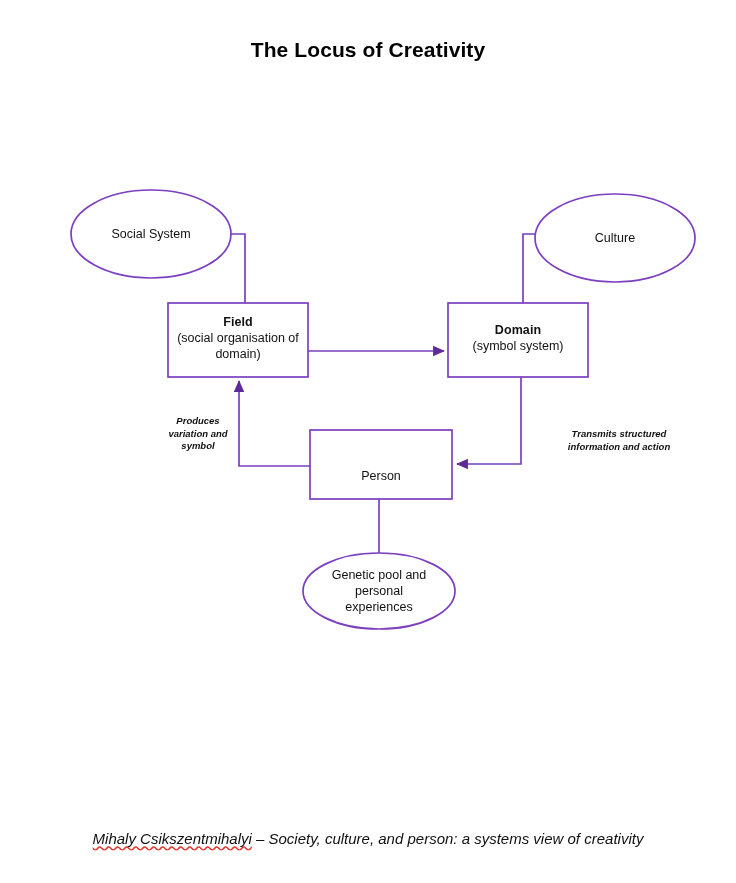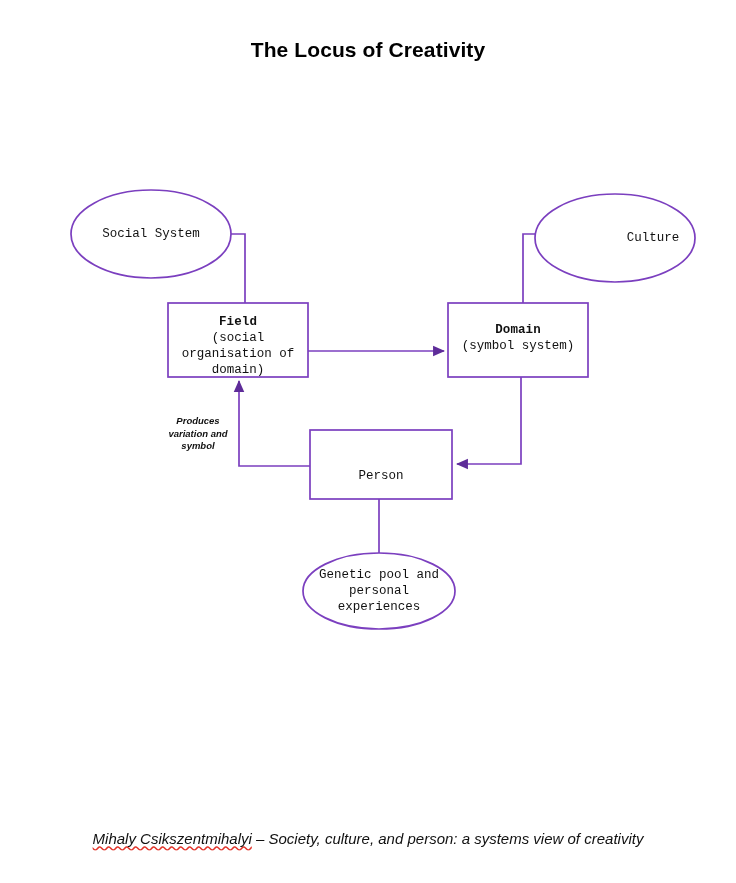--- a/index.html
+++ b/index.html
@@ -53,21 +53,20 @@
     height: 883px;
   }
 
   
   .node-text {
     position: absolute;
     text-align: center;
     line-height: 1.28;
     color: #111111;
     pointer-events: none;
-    font-family: Liberation Mono, monospace;
   }
   .node-text .hd {
     font-weight: bold;
     display: block;
     font-size: 12.5px;
     letter-spacing: 0.1px;
   }
   .node-text .sub {
     display: block;
     font-size: 12.5px;
@@ -143,21 +142,21 @@
 
       <rect x="448" y="303" width="140" height="74" fill="#ffffff" stroke="#7B3FBF" stroke-width="1.7"></rect>
 
       <rect x="310" y="430" width="142" height="69" fill="#ffffff" stroke="#7B3FBF" stroke-width="1.7"></rect>
 
       <ellipse cx="379" cy="591" rx="76" ry="38" fill="#ffffff" stroke="#7B3FBF" stroke-width="1.7"></ellipse>
     </svg>
 
     <div class="node-text plain ellipse-text" style="left:71px; top:226px; width:160px;">Social System</div>
 
-    <div class="node-text plain ellipse-text" style="left:535px; top:230px; width:160px;padding-left:38px;">Culture</div>
+    <div class="node-text plain ellipse-text" style="left:535px; top:230px; width:160px;">Culture</div>
 
     <div class="node-text" style="left:168px; top:314px; width:140px;">
       <span class="hd">Field</span>
       <span class="sub">(social organisation of</span>
       <span class="sub">domain)</span>
     </div>
 
     <div class="node-text" style="left:448px; top:322px; width:140px;">
       <span class="hd">Domain</span>
       <span class="sub">(symbol system)</span>
@@ -171,19 +170,23 @@
       <span class="sub">experiences</span>
     </div>
 
 
     <div class="edge-label" style="left:148px; top:415px; width:100px;">
       <span>Produces</span><br>
       <span>variation and</span><br>
       <span>symbol</span>
     </div>
 
+    <div class="edge-label" style="left:534px; top:428px; width:170px;">
+      <span>Transmits structured</span><br>
+      <span>information and action</span>
+    </div>
   </div>
 
   <div class="citation" style="top:828px;">
     <span class="line"><span class="spell">Mihaly Csikszentmihalyi</span><span> – Society, culture, and person: a systems view of creativity</span></span>
   </div>
 
 </div>
 
 </body></html>

